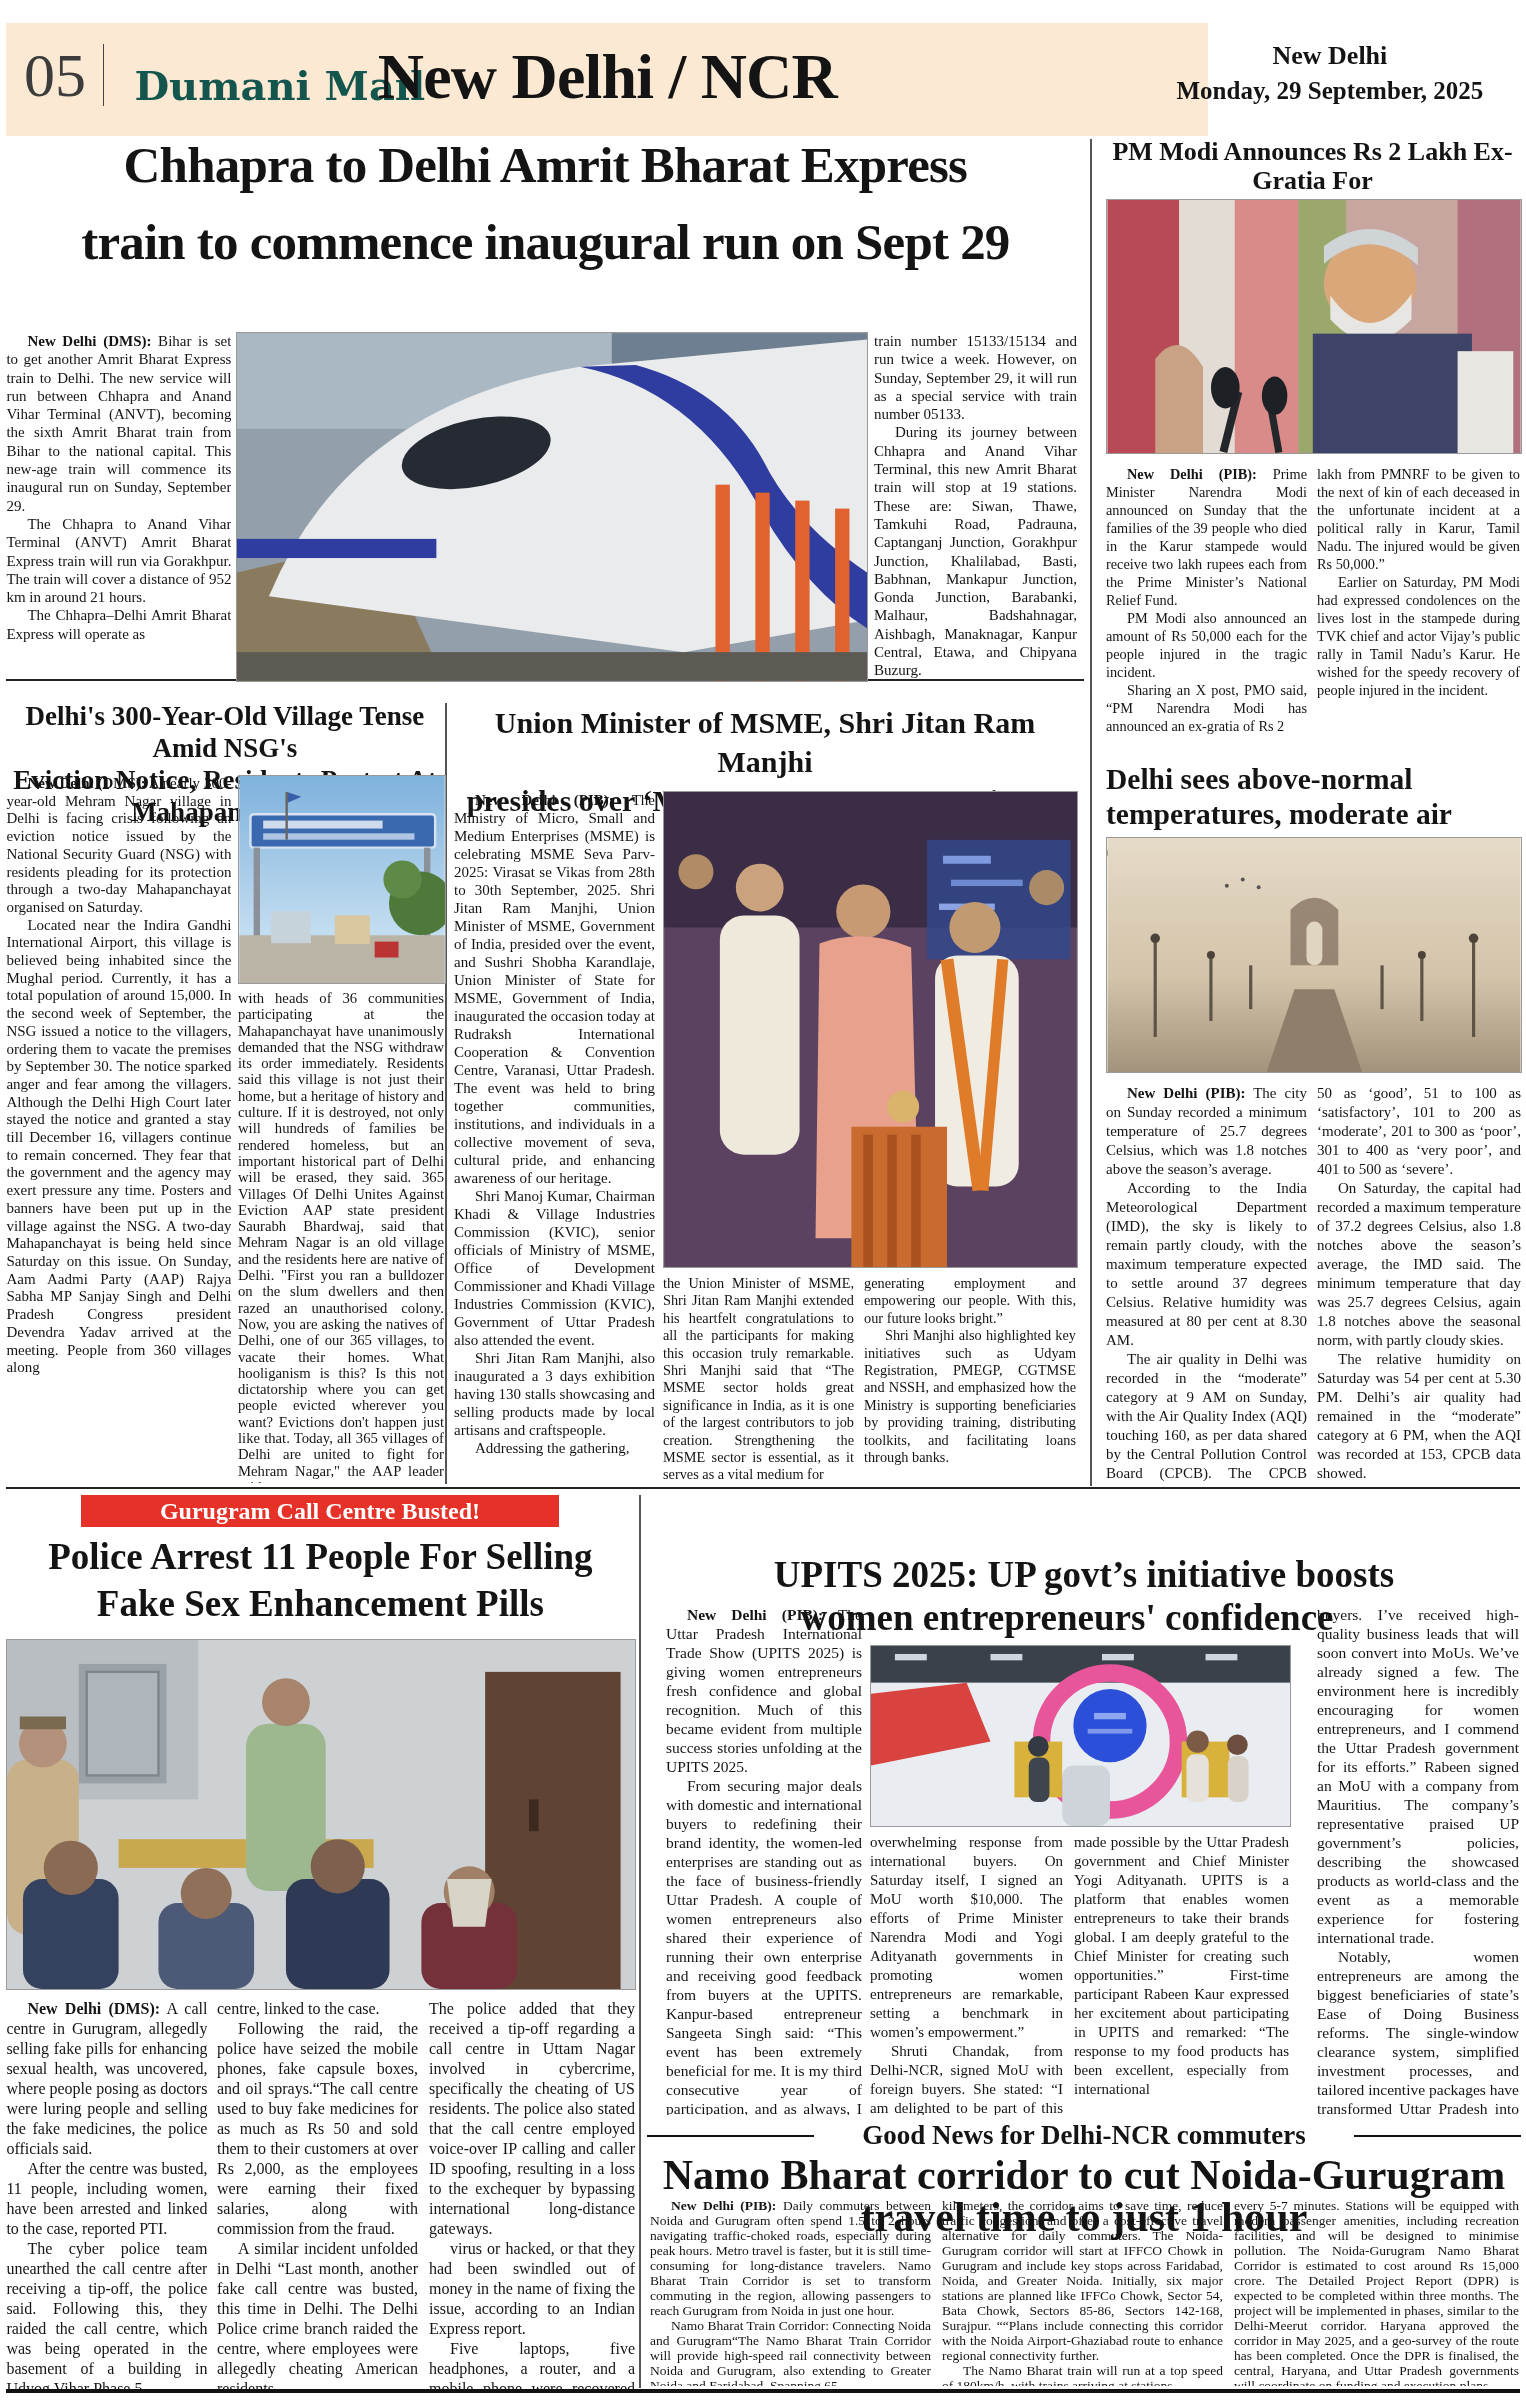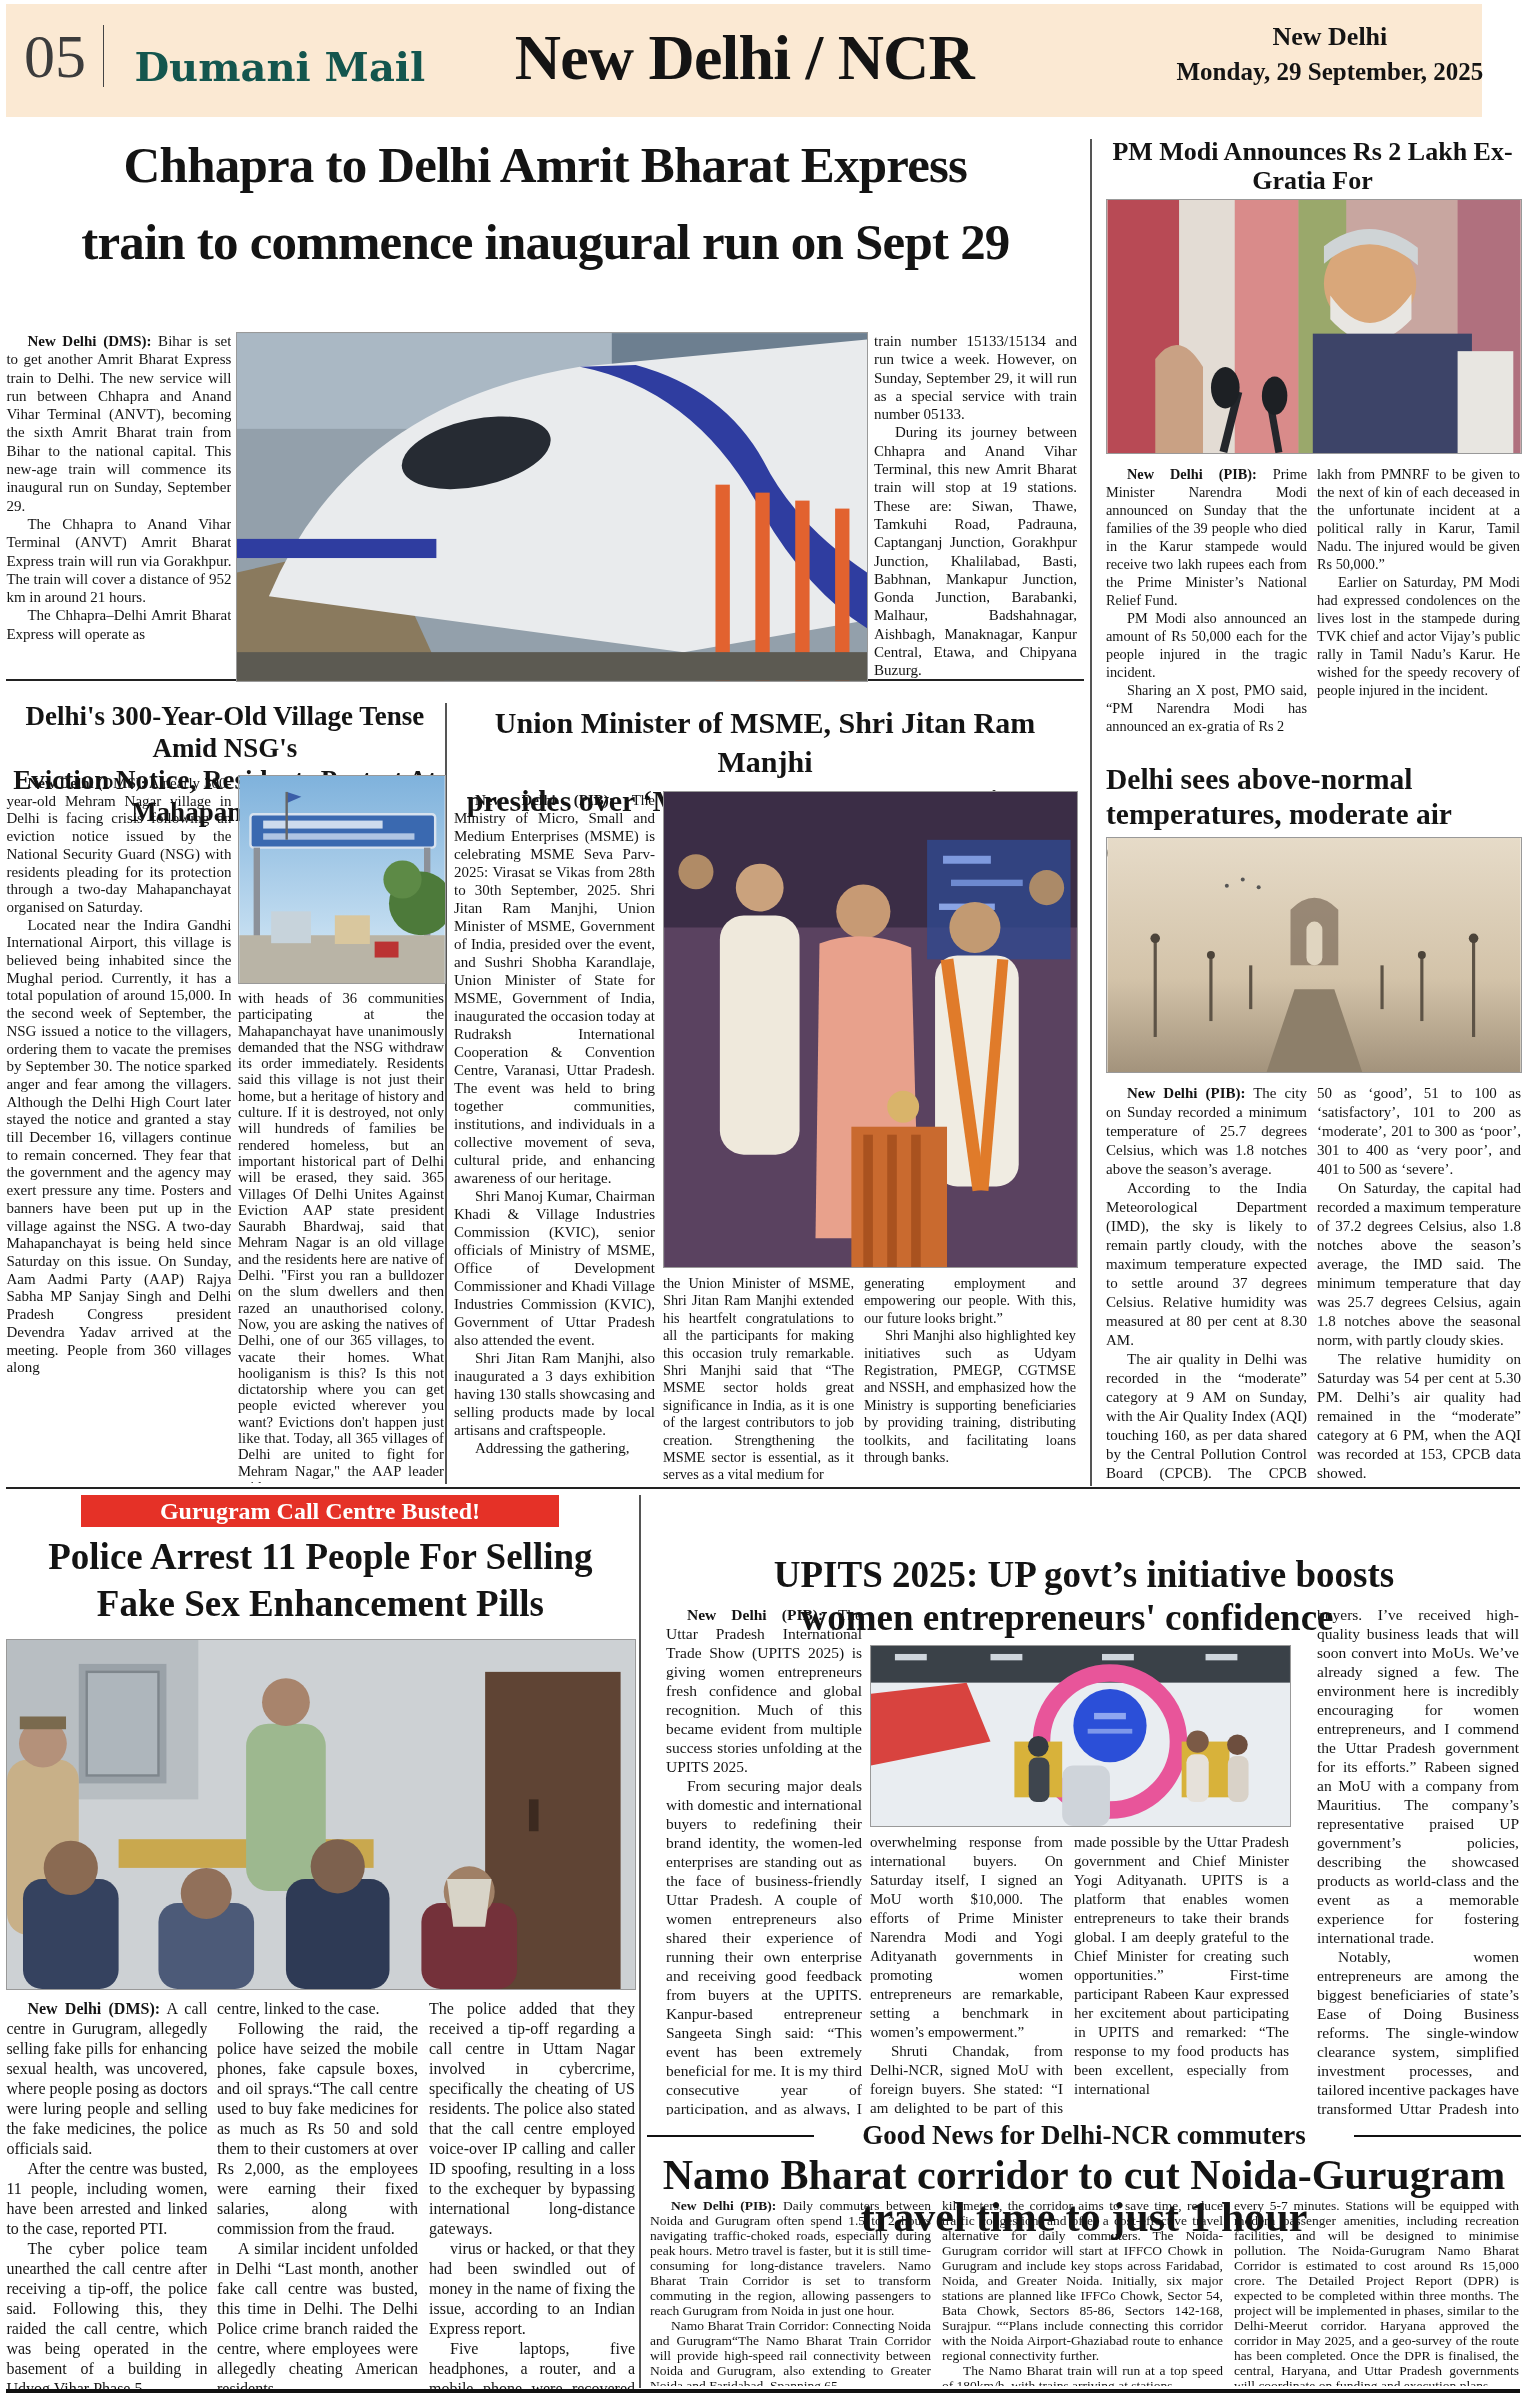--- a/index.html
+++ b/index.html
@@ -41,21 +41,21 @@
   .photo{border:0.8px solid #999;display:block;}
   .banner{background:#e53127;color:#ffffff;font-weight:bold;font-size:24px;
           text-align:center;line-height:32px;font-family:"Liberation Serif", serif;}
   .kicker{display:flex;align-items:center;font-weight:bold;font-size:27px;}
   .kicker .kline{flex:1;border-top:2.4px solid #111;}
   .kicker .ktext{padding:0 8px;white-space:nowrap;}
 </style>
 </head>
 <body>
 
-<div class="abs hdr" style="left:6.4px;top:4px;width:1454px;height:113px;padding-left:22px;">
+<div class="abs hdr" style="left:6.4px;top:23px;width:1202px;height:113px;">
   <div class="abs pgnum" style="left:17.5px;top:21px;">05</div>
   <div class="abs masthead" style="left:128px;top:43px;">Dumani Mail</div>
   <div class="abs section-title" style="left:0;right:0;top:22px;">New Delhi / NCR</div>
   <div class="abs edition" style="left:1140px;top:17.5px;width:367px;">
     <div class="city">New  Delhi</div>
     <div class="date">Monday, 29 September, 2025</div>
   </div>
 </div>
 
 <div class="abs rule-h" style="left:6.4px;top:679px;width:1078px;height:1.6px;"></div>

